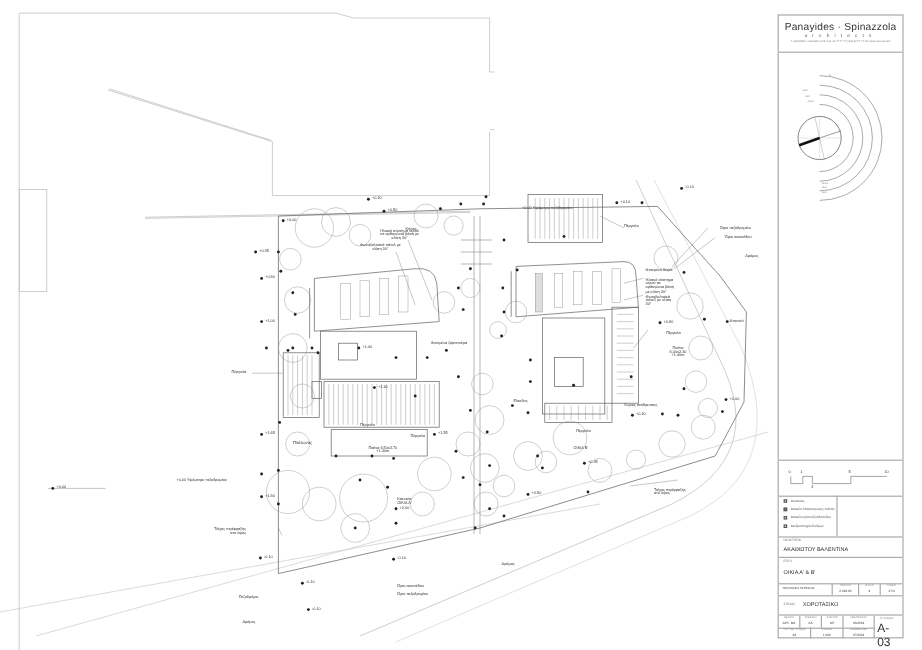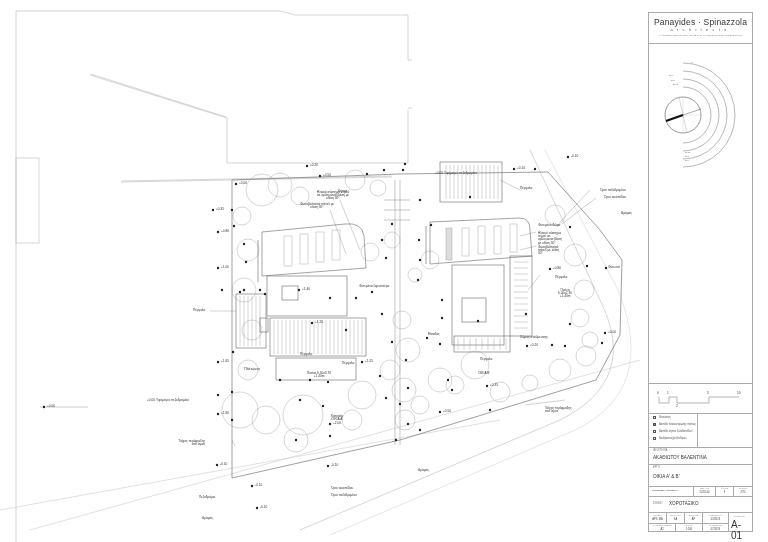--- a/index.html
+++ b/index.html
@@ -500,15 +500,15 @@
       <div class="cell" style="width:27px;">
           <span class="c">ΚΛΙΜΑΚΑ</span>
           <span class="v">1:100</span>
         </div>
       <div class="cell" style="width:26px;border-right:1px solid #aaa;">
           <span class="c">ΑΝΑΘΕΩΡΗΣΗ</span>
           <span class="v">07/2019</span>
         </div>
     </div>
     <span class="lbl" style="left:84px;top:502px;font-size:2px;color:#888;">ΑΡ. ΣΧΕΔΙΟΥ</span>
-    <span class="dno" style="left:82px;top:506px;">A-01</span>
+    <span class="dno" style="left:82px;top:506px;">A-03</span>
   </div>
 </div>
 
 </body></html>

